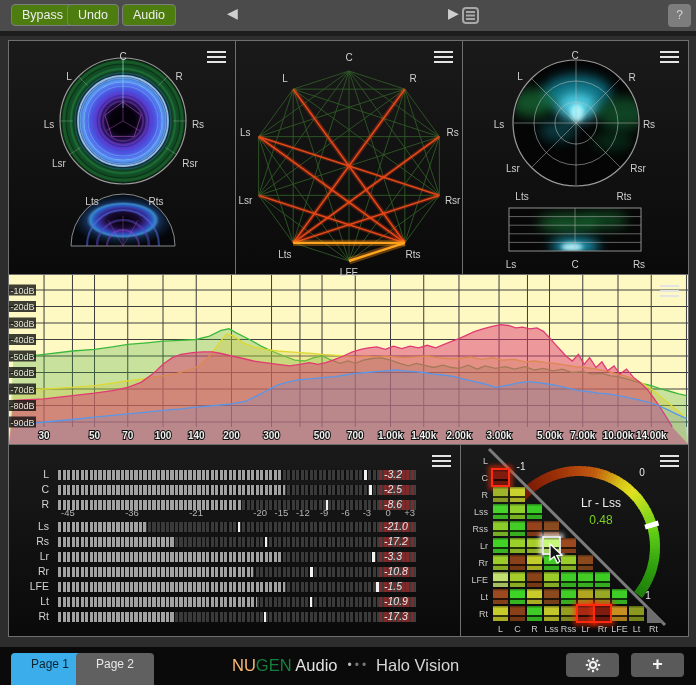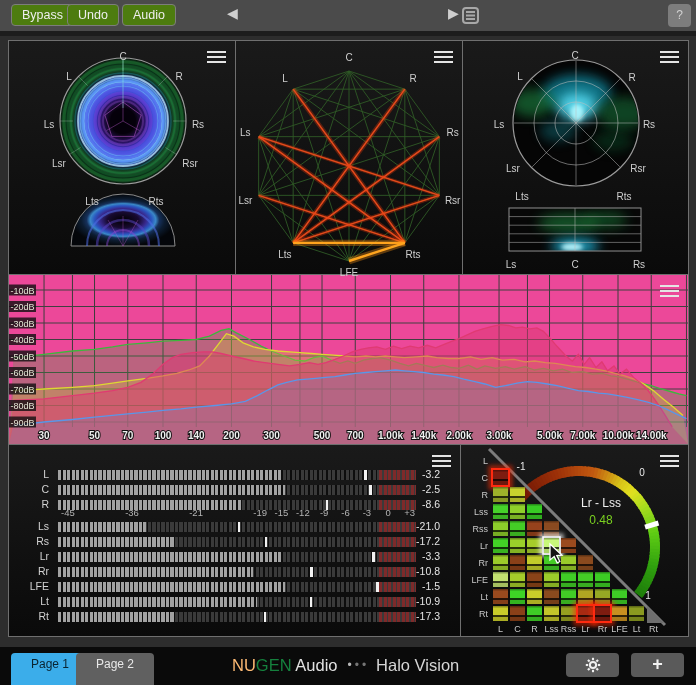--- a/index.html
+++ b/index.html
@@ -10,30 +10,30 @@
   #btn-bypass{left:11px}#btn-undo{left:67px}#btn-redo{left:122px}
   .tr-icon{position:absolute;top:5px;font-size:14px;color:#cfcfcf;}
   #tr-prev{left:227px}#tr-play{left:448px}
   #tr-list{position:absolute;left:462px;top:7px;width:17px;height:17px;border:2px solid #a8a8a8;border-radius:4px;box-sizing:border-box;}
   #tr-list .lines{position:absolute;left:2px;right:2px;top:2px;height:1.5px;background:#a8a8a8;box-shadow:0 3.5px 0 #a8a8a8,0 7px 0 #a8a8a8;}
   #btn-help{position:absolute;right:5px;top:4px;width:23px;height:23px;background:#7d7d7d;border-radius:4px;color:#d2d2d2;text-align:center;line-height:23px;font-size:12px;}
   .panel{position:absolute;background:linear-gradient(180deg,#1a1a1a 0%,#111111 55%,#0a0a0a 100%);border:1px solid #6f6f6f;box-sizing:border-box;}
   #panel-halo{left:8px;top:40px;width:228px;height:235px;}
   #panel-web{left:235px;top:40px;width:228px;height:235px;}
   #panel-radar{left:462px;top:40px;width:227px;height:235px;}
-  #panel-spectrum{left:8px;top:274px;width:681px;height:171px;background:#ec4899;}
+  #panel-spectrum{left:8px;top:274px;width:681px;height:171px;background:#fef9c3;}
   #panel-meters{left:8px;top:444px;width:453px;height:193px;}
   #panel-matrix{left:460px;top:444px;width:229px;height:193px;}
   .menu-icon{position:absolute;top:10px;right:9px;width:19px;height:2.2px;background:#e4e4e4;box-shadow:0 5px 0 #e4e4e4,0 10px 0 #e4e4e4;cursor:pointer;z-index:4;}
   .p-label{position:absolute;transform:translate(-50%,-50%);font-size:10px;color:#cfcfcf;white-space:nowrap;z-index:3;}
   .panel svg{position:absolute;left:0;top:0;}
   
   .m-row{position:absolute;left:0;right:0;height:10px;}
   .m-label{position:absolute;left:0;top:-2px;width:40px;text-align:right;font-size:10.5px;color:#d2d2d2;}
-  .m-val{position:absolute;right:20px;top:-2px;width:56px;text-align:right;font-size:10.5px;color:#e4e4e4;}
+  .m-val{position:absolute;right:20px;top:-2px;width:56px;font-size:10.5px;color:#e4e4e4;font-style:italic;}
   .m-bar{position:absolute;left:49px;top:0;width:358px;height:10px;background:#0d0d0d;}
   .seg{position:absolute;top:0;bottom:0;}
   .seg-base{left:0;right:0;background:repeating-linear-gradient(to right,#3a3a3a 0px,#3a3a3a 3px,transparent 3px,transparent 4.5px);}
   .seg-lit{left:0;background:repeating-linear-gradient(to right,#a2a2a2 0px,#a2a2a2 3px,transparent 3px,transparent 4.5px);}
   .seg-red{background:repeating-linear-gradient(to right,#7e2a2a 0px,#7e2a2a 3px,transparent 3px,transparent 4.5px);}
   .m-peak{position:absolute;top:0;bottom:0;width:2.5px;background:#f2f2f2;}
   .scale-row{position:absolute;left:0;top:62px;height:12px;right:0;padding-left:12px;}
   .scale-tick{position:absolute;transform:translateX(-50%);font-size:9.5px;color:#b4b4b4;top:0;}
   
   .footer{position:absolute;left:0;top:647px;width:696px;height:38px;background:#0a0a0a;}
@@ -460,21 +460,21 @@
           <div class="seg seg-lit" style="width: 116.7px;"></div>
           <div class="seg seg-red" style="left: 321px; width: 37px;"></div>
           <div class="m-peak" style="left: 205.9px;"></div>
         </div>
         <span class="m-val">-17.3</span>
       </div>
       <div class="scale-row">
         <span class="scale-tick" style="left: 58.9642px;">-45</span>
         <span class="scale-tick" style="left: 123.02px;">-36</span>
         <span class="scale-tick" style="left: 187.076px;">-21</span>
-        <span class="scale-tick" style="left: 251.131px;">-19</span>
+        <span class="scale-tick" style="left: 251.131px;">-20</span>
         <span class="scale-tick" style="left: 272.483px;">-15</span>
         <span class="scale-tick" style="left: 293.835px;">-12</span>
         <span class="scale-tick" style="left: 315.187px;">-9</span>
         <span class="scale-tick" style="left: 336.539px;">-6</span>
         <span class="scale-tick" style="left: 357.891px;">-3</span>
         <span class="scale-tick" style="left: 379.243px;">0</span>
         <span class="scale-tick" style="left: 400.594px;">+3</span>
       </div>
     </div>
   <div class="menu-icon"></div>

